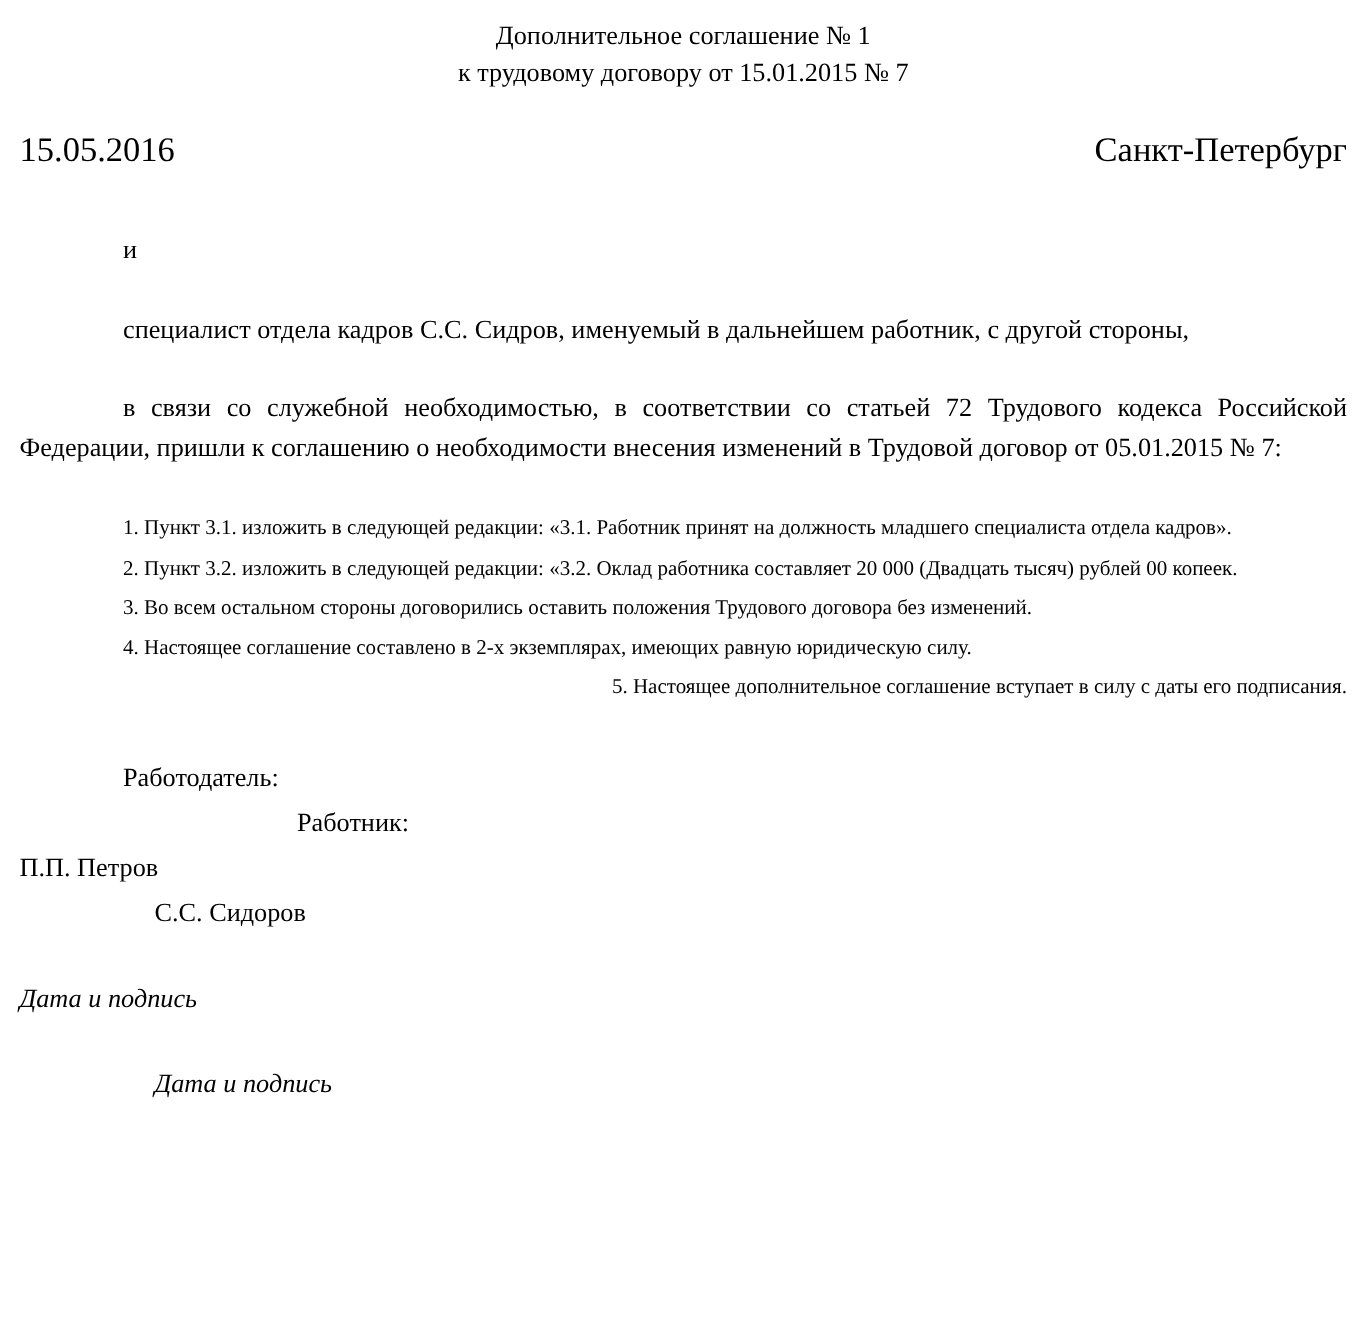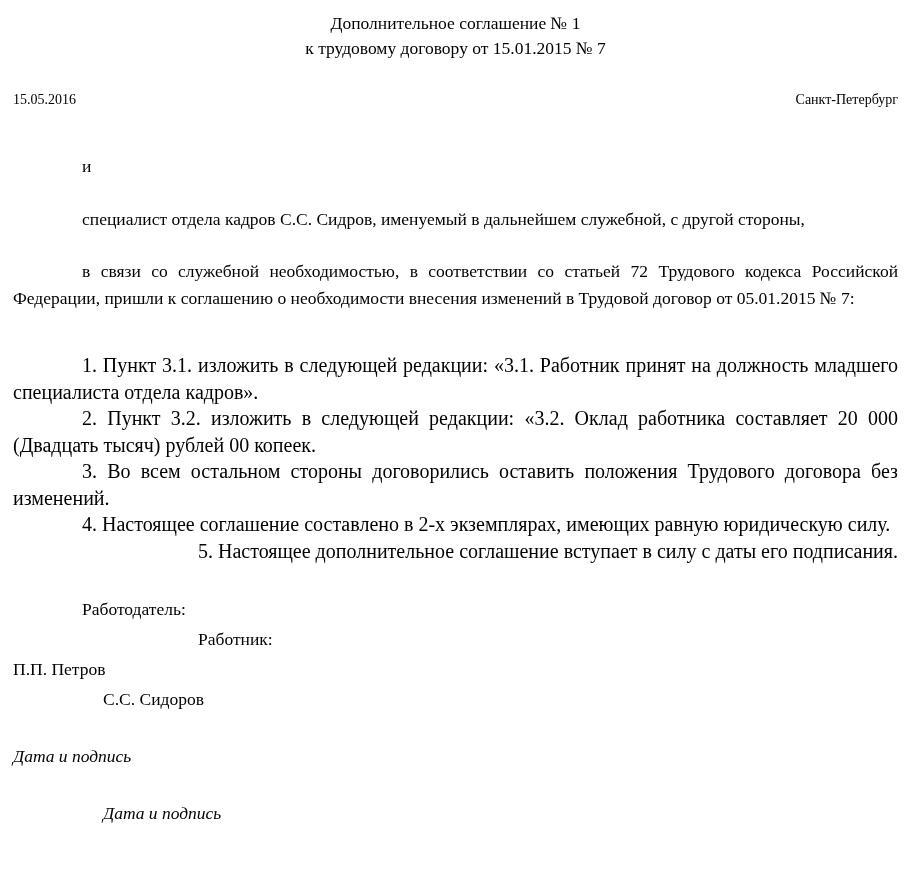--- a/index.html
+++ b/index.html
@@ -33,43 +33,43 @@
     line-height: 25px;
   }
   .title-line { white-space: nowrap; }
 
   
   .meta-row {
     display: flex;
     justify-content: space-between;
     align-items: baseline;
     margin-top: 28px;
-    font-size: 14px;
+    font-size: 23px;
     line-height: 22px;
   }
 
   
   .body-block {
     margin-top: 42px;
     font-size: 17.5px;
     line-height: 26.5px;
   }
   p.para {
     margin: 0;
     text-align: justify;
     text-indent: 69px;
     text-justify: inter-word;
   }
   p.para.spaced { margin-top: 26px; }
   p.para.last-left { text-align: left; }
 
   
   .clause-block {
-    margin-top: 41px;
-    font-size: 20px;
+    margin-top: 29px;
+    font-size: 14px;
     line-height: 26.5px;
   }
   p.clause {
     margin: 0;
     text-align: justify;
     text-indent: 69px;
   }
   p.clause.nojust { text-align: right; }
 
   
@@ -108,21 +108,21 @@
     <div class="title-line">к трудовому договору от 15.01.2015 № 7</div>
   </div>
 
   <div class="meta-row">
     <div>15.05.2016</div>
     <div>Санкт-Петербург</div>
   </div>
 
   <div class="body-block">
     <p class="para spaced last-left">и</p>
-    <p class="para spaced">специалист отдела кадров С.С. Сидров, именуемый в дальнейшем служебной, с другой стороны,</p>
+    <p class="para spaced">специалист отдела кадров С.С. Сидров, именуемый в дальнейшем работник, с другой стороны,</p>
     <p class="para spaced">в связи со служебной необходимостью, в соответствии со статьей 72 Трудового кодекса Российской Федерации, пришли к соглашению о необходимости внесения изменений в Трудовой договор от 05.01.2015 № 7:</p>
   </div>
 
   <div class="clause-block">
     <p class="clause">1. Пункт 3.1. изложить в следующей редакции: «3.1. Работник принят на должность младшего специалиста отдела кадров».</p>
     <p class="clause">2. Пункт 3.2. изложить в следующей редакции: «3.2. Оклад работника составляет 20 000 (Двадцать тысяч) рублей 00 копеек.</p>
     <p class="clause">3. Во всем остальном стороны договорились оставить положения Трудового договора без изменений.</p>
     <p class="clause">4. Настоящее соглашение составлено в 2-х экземплярах, имеющих равную юридическую силу.</p>
     <p class="clause nojust">5. Настоящее дополнительное соглашение вступает в силу с даты его подписания.</p>
   </div>

